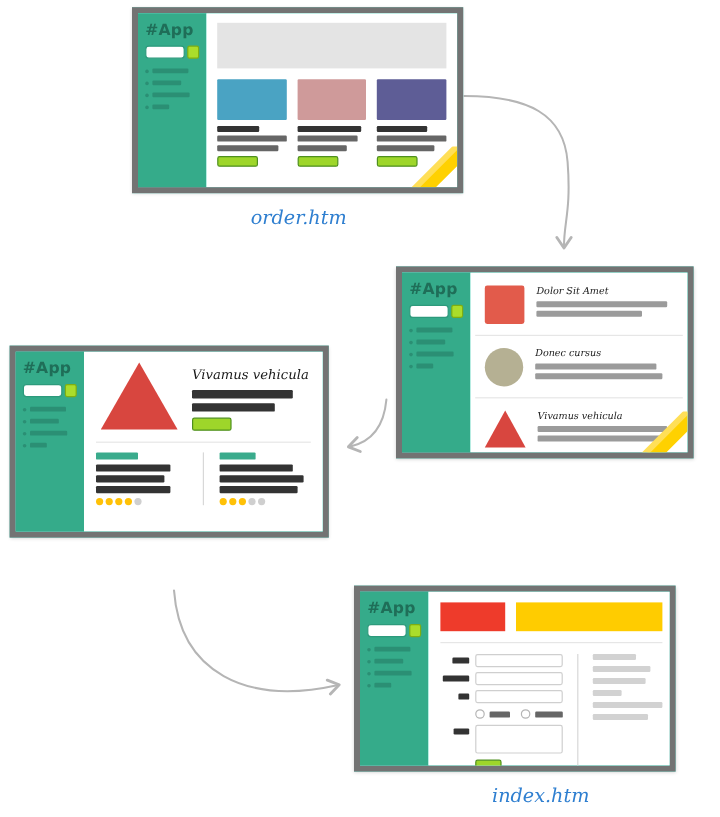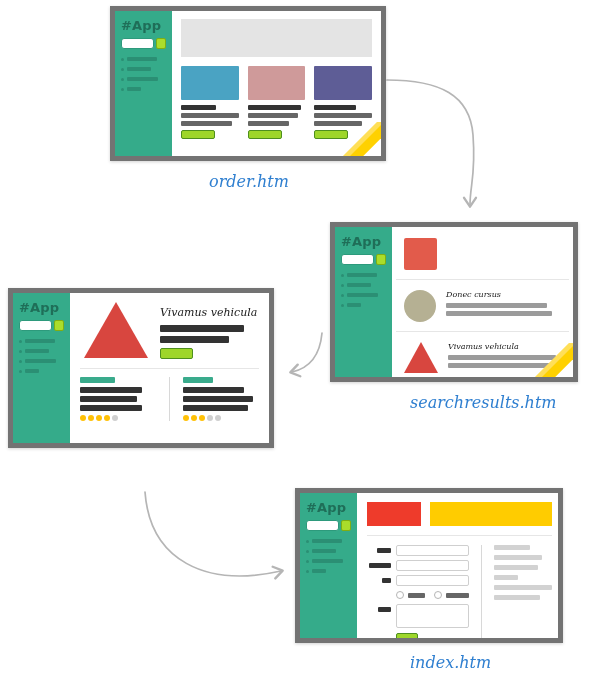--- a/index.html
+++ b/index.html
@@ -185,20 +185,25 @@
         <div class="sb-row">
             <span class="sb-dot" style="width:3px;height:3px;margin-right:3px;"></span>
             <span class="sb-bar" style="width:14px;height:4px;"></span>
           </div>
       </div>
     </div>
     <div class="content" style="padding:0;">
 
       <div class="row" style="align-items:flex-start;padding:11px 12px 9px 12px;gap:10px;">
         <div class="tile" style="width:33px;height:32px;background:#e25b4b;flex:0 0 auto;border-radius:2px;"></div>
+        <div style="flex:1;">
+          <div class="itemtitle" style="font-size:8px;margin-bottom:4px;">Dolor Sit Amet</div>
+          <div class="bar grey" style="width:96%;height:5px;margin-bottom:3px;"></div>
+          <div class="bar grey" style="width:77%;height:5px;"></div>
+        </div>
       </div>
       <div class="divider" style="height:1px;margin:0 4px;"></div>
 
       <div class="row" style="align-items:flex-start;padding:10px 12px 9px 12px;gap:10px;">
         <div class="circleimg" style="width:32px;height:32px;background:#b5b093;flex:0 0 auto;"></div>
         <div style="flex:1;">
           <div class="itemtitle" style="font-size:8px;margin-bottom:4px;">Donec cursus</div>
           <div class="bar grey" style="width:88%;height:5px;margin-bottom:3px;"></div>
           <div class="bar grey" style="width:92%;height:5px;"></div>
         </div>
@@ -212,21 +217,20 @@
           <div class="bar grey" style="width:96%;height:5px;margin-bottom:3px;"></div>
           <div class="bar grey" style="width:92%;height:5px;"></div>
         </div>
       </div>
       <div class="ribbon" style="width:40px;height:34px;">
         <i style="width:70px;height:11px;right:-16px;bottom:1px;"></i>
         <i class="lite" style="width:70px;height:5px;right:-16px;bottom:13px;"></i>
       </div>
     </div>
   </div>
-  <div class="hw" style="left:410px;top:393px;position:absolute;font-size:16px;">searchresults.htm</div>
 
   <div class="card" style="left:8px;top:288px;width:266px;height:160px;">
     <div class="sidebar" style="width:57px;padding:7px 6px;">
       <div class="sb-title" style="font-size:13px;margin-bottom:5px;">#App</div>
       <div class="sb-search" style="margin-bottom:8px;">
         <div class="sb-input" style="height:9px;" title=""></div>
         <div class="sb-btn" style="width:8px;height:9px;"></div>
       </div>
       <div class="sb-nav" style="gap:6px;">
         <div class="sb-row">

